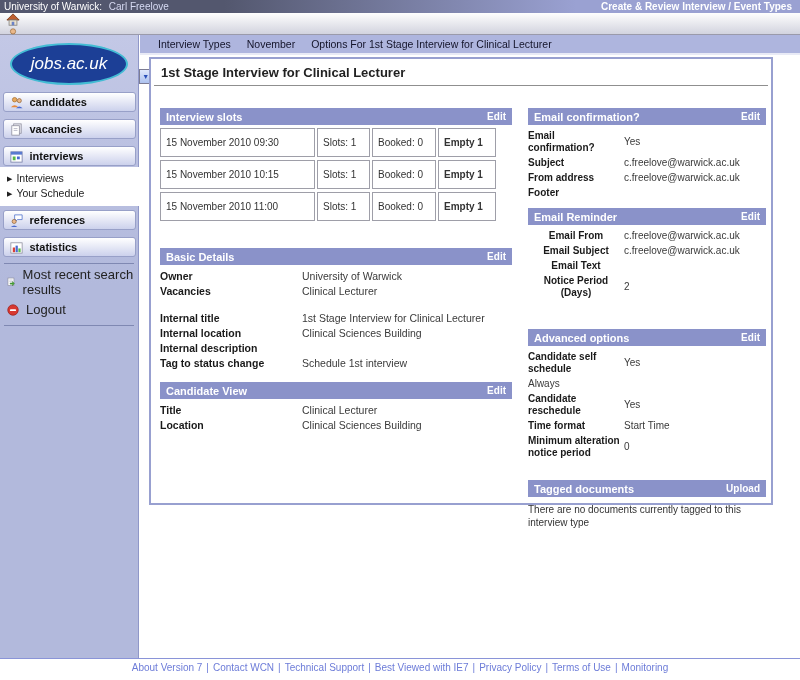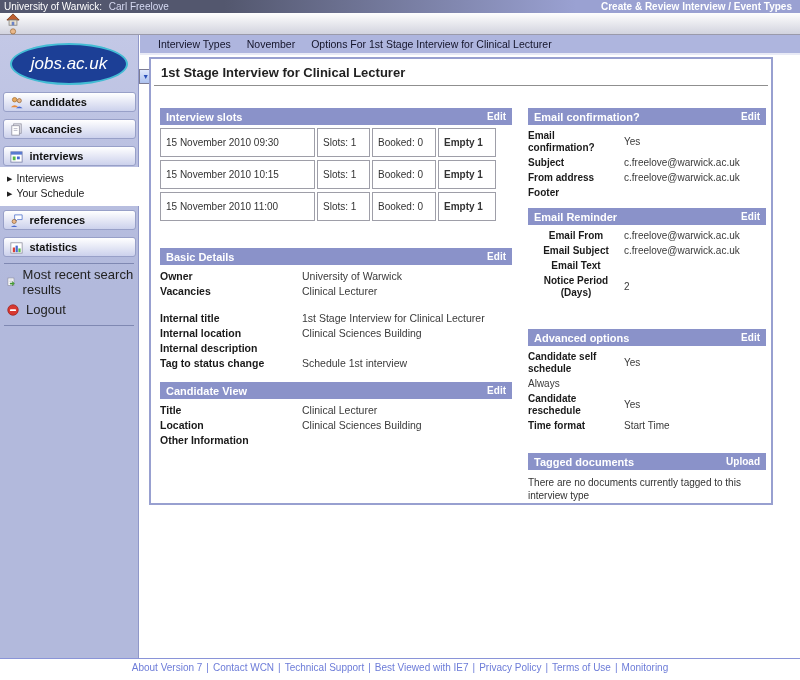--- a/index.html
+++ b/index.html
@@ -356,24 +356,20 @@
       </div>
       <div class="rows">
         <div class="kv">
             <span class="k">Title</span>
             <span class="v">Clinical Lecturer</span>
           </div>
         <div class="kv">
             <span class="k">Location</span>
             <span class="v">Clinical Sciences Building</span>
           </div>
-        <div class="kv">
-            <span class="k">Other Information</span>
-            <span class="v"></span>
-          </div>
       </div>
     </div>
   </div>
 
   <div class="col-right">
 
     <div class="sec mb9">
       <div class="sec-head">
         <span>Email confirmation?</span>
         <a class="sec-action">Edit</a>
@@ -436,20 +432,24 @@
         <div class="kv">
             <span class="v">Always</span>
           </div>
         <div class="kv">
             <span class="k">Candidate reschedule</span>
             <span class="v">Yes</span>
           </div>
         <div class="kv">
             <span class="k">Time format</span>
             <span class="v">Start Time</span>
+          </div>
+        <div class="kv">
+            <span class="k">Minimum alteration notice period</span>
+            <span class="v">0</span>
           </div>
       </div>
     </div>
 
     <div class="sec">
       <div class="sec-head">
         <span>Tagged documents</span>
         <a class="sec-action">Upload</a>
       </div>
       <div class="empty-text">There are no documents currently tagged to this interview type</div>

